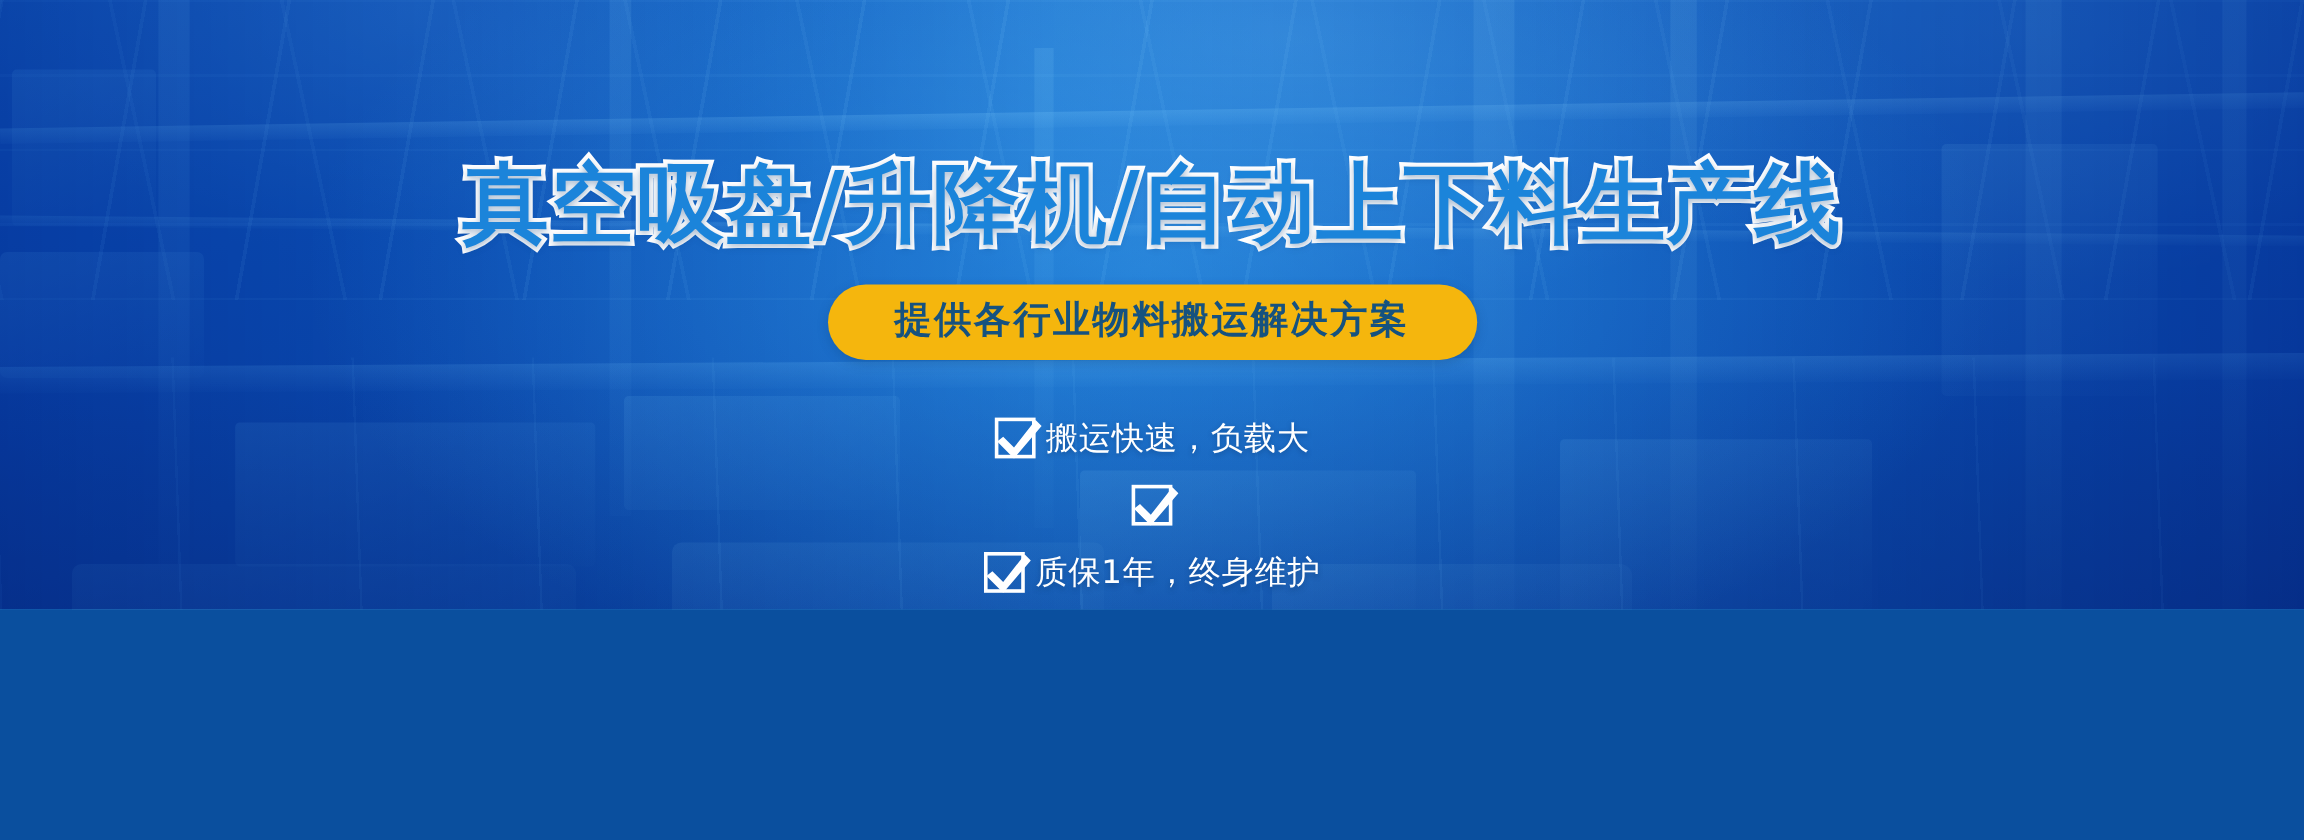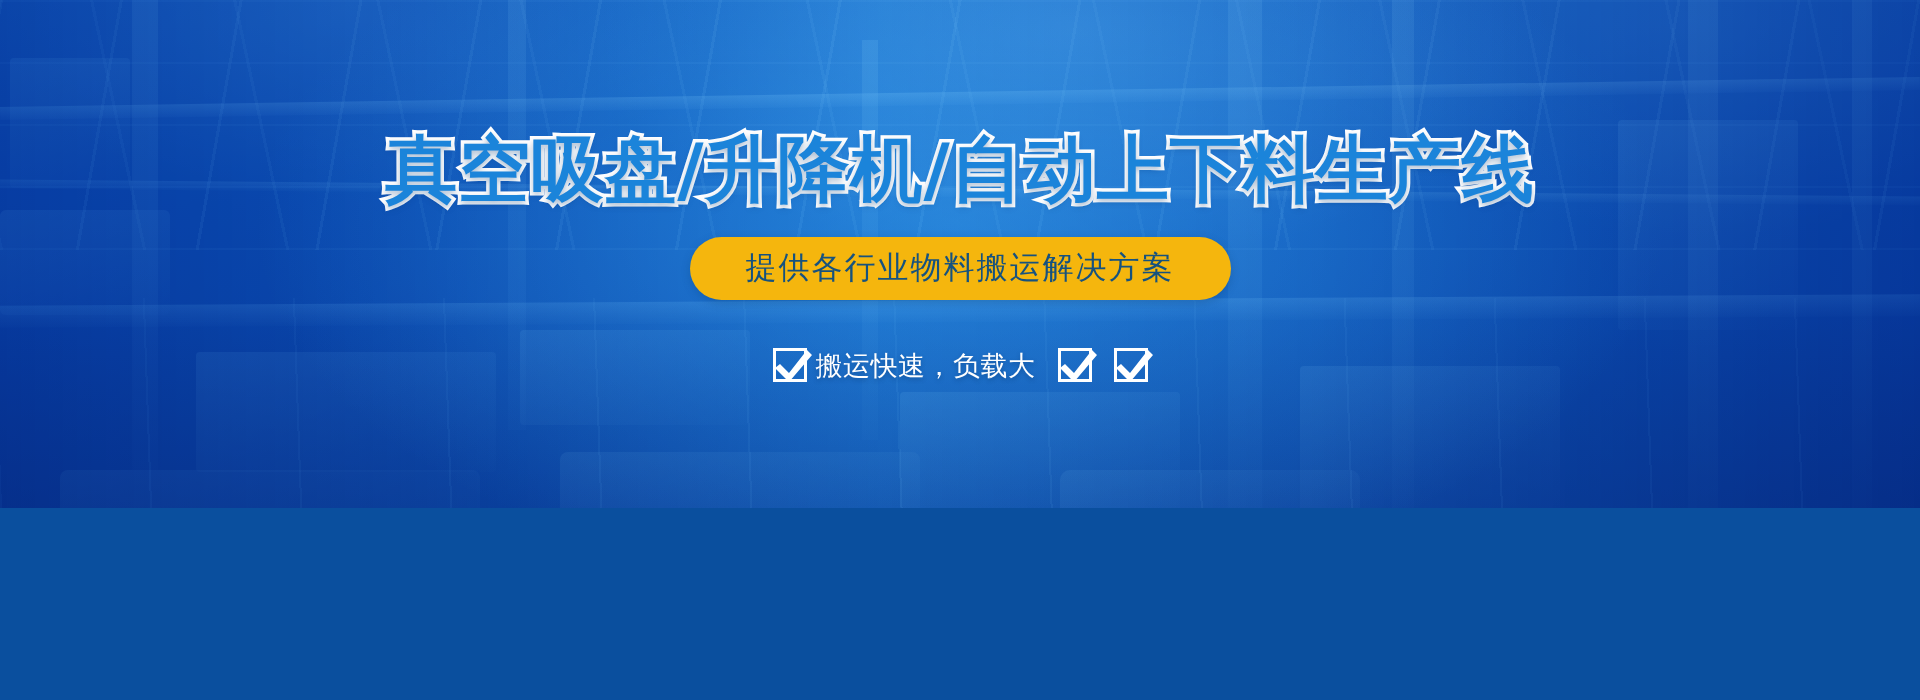--- a/index.html
+++ b/index.html
@@ -112,35 +112,36 @@
     -webkit-text-stroke:7px #ffffff;
     paint-order:stroke fill;
     text-shadow:0 3px 6px rgba(10,60,120,.35);
   }
 
   .pill{
     margin-top:32px;
     background:#f5b60d;
     color:#16527f;
     font-size:31px;
-    font-weight:400;
+    font-weight:700;
     letter-spacing:2px;
     line-height:1;
     padding:15px 56px 17px 56px;
     border-radius:32px;
     white-space:nowrap;
     box-shadow:0 3px 9px rgba(12,60,115,.28);
   }
 
   .bullets{
     margin-top:48px;
     display:flex;
     align-items:center;
     gap:22px;
     white-space:nowrap;
+    flex-direction:column;
   }
   .bullet{
     display:flex;
     align-items:center;
     gap:9px;
   }
   .tick{
     position:relative;
     width:34px;height:34px;
     flex:0 0 34px;
@@ -217,17 +218,18 @@
           </svg>
         </span>
       </div>
 
       <div class="bullet">
         <span class="tick">
           <svg viewBox="0 0 44 44" aria-hidden="true">
             <path d="M9 22 L18 31 L36 8 L41 13 L18 40 L4 26 Z" fill="#ffffff"></path>
           </svg>
         </span>
+        <span class="btext">质保1年，终身维护</span>
       </div>
 
     </div>
   </div>
 </div>
 
 </body></html>

